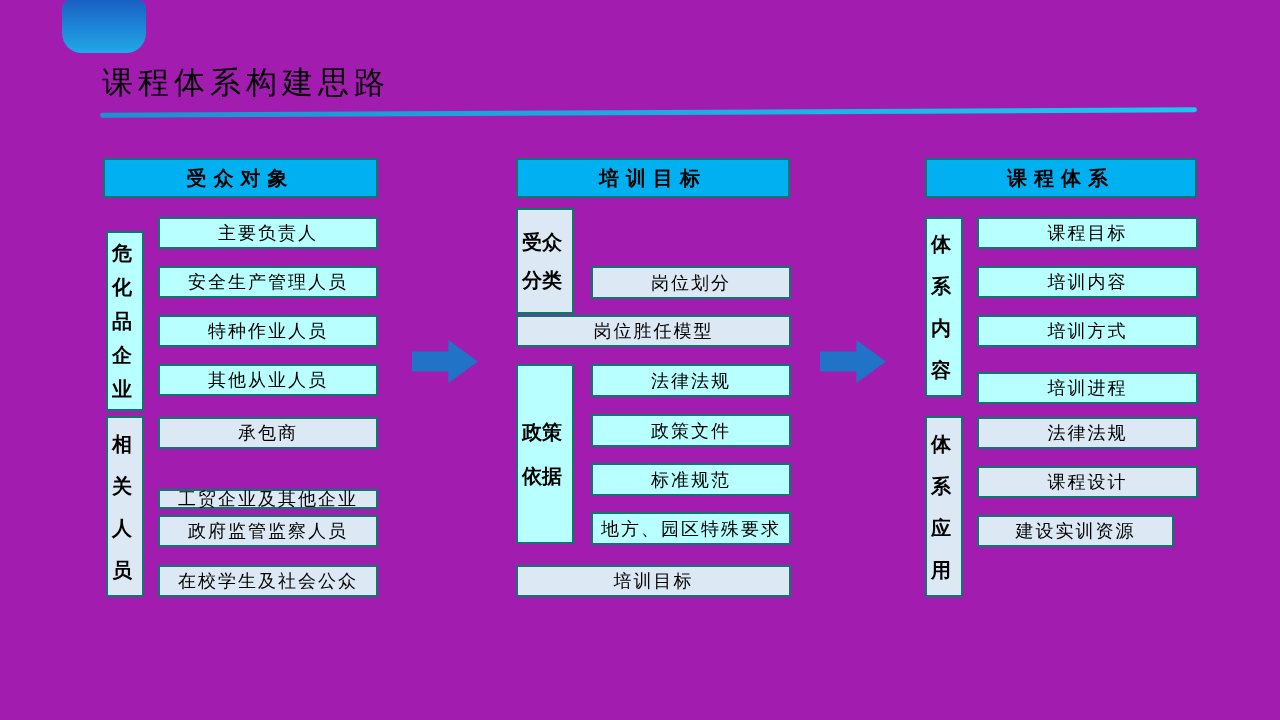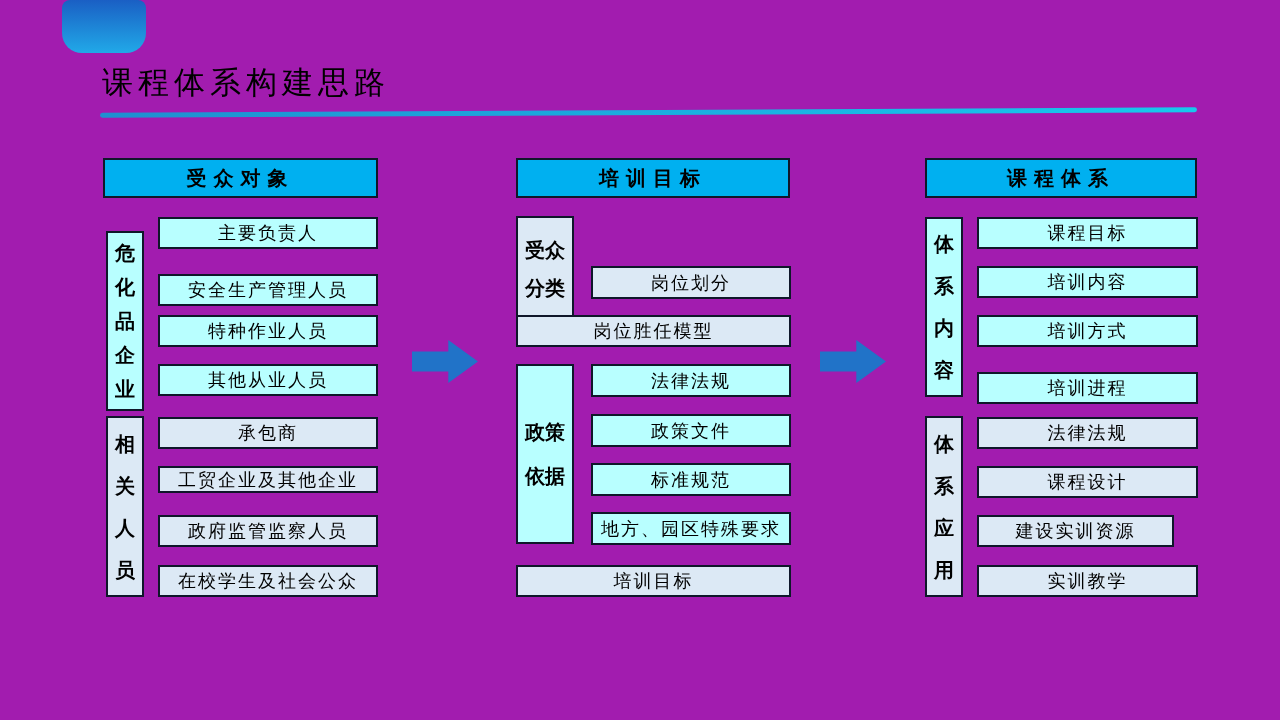--- a/index.html
+++ b/index.html
@@ -32,25 +32,24 @@
     position: absolute;
     left: 100px; top: 110px;
     width: 1097px; height: 5px;
     background: linear-gradient(90deg, #1F8FD0 0%, #17C9EE 100%);
     transform: rotate(-0.28deg);
     border-radius: 3px;
   }
   .box {
     position: absolute;
     box-sizing: border-box;
-    border: 2px solid #0f172a;
+    border: 2px solid #0f766e;
     display: flex;
     align-items: center;
     justify-content: center;
-    text-align: center;
     font-size: 18px;
     letter-spacing: 2px;
     line-height: 1.2;
     white-space: nowrap;
   }
   .hdr {
     background: #00B0F0;
     font-weight: bold;
     font-size: 20px;
     letter-spacing: 7px;
@@ -82,35 +81,35 @@
 <div class="slide">
 
   <div class="logo"></div>
   <h1 class="title">课程体系构建思路</h1>
   <div class="title-line"></div>
 
   <div class="box hdr" style="left:103px;top:158px;width:275px;height:40px">受众对象</div>
 
   <div class="box cyan vlabel lh34" style="left:106px;top:231px;width:38px;height:180px">危化品企业</div>
   <div class="box cyan" style="left:158px;top:217px;width:220px;height:32px">主要负责人</div>
-  <div class="box cyan" style="left:158px;top:274px;width:220px;height:32px">安全生产管理人员</div>
+  <div class="box cyan" style="left:158px;top:266px;width:220px;height:32px">安全生产管理人员</div>
   <div class="box cyan" style="left:158px;top:315px;width:220px;height:32px">特种作业人员</div>
   <div class="box cyan" style="left:158px;top:364px;width:220px;height:32px">其他从业人员</div>
 
   <div class="box lblue vlabel lh42" style="left:106px;top:416px;width:38px;height:181px">相关人员</div>
   <div class="box lblue" style="left:158px;top:417px;width:220px;height:32px">承包商</div>
-  <div class="box lblue" style="left:158px;top:466px;width:220px;height:27px">工贸企业及其他企业</div>
+  <div class="box lblue" style="left:158px;top:489px;width:220px;height:20px">工贸企业及其他企业</div>
   <div class="box lblue" style="left:158px;top:515px;width:220px;height:32px">政府监管监察人员</div>
   <div class="box lblue" style="left:158px;top:565px;width:220px;height:32px">在校学生及社会公众</div>
 
   <div class="arrow" style="left:412px;top:340px"></div>
 
   <div class="box hdr" style="left:516px;top:158px;width:274px;height:40px">培训目标</div>
 
-  <div class="box lblue vlabel lh38" style="left:516px;top:216px;width:58px;height:106px">受众分类</div>
+  <div class="box lblue vlabel lh38" style="left:516px;top:208px;width:58px;height:106px">受众分类</div>
   <div class="box lblue" style="left:591px;top:266px;width:200px;height:33px">岗位划分</div>
 
   <div class="box lblue" style="left:516px;top:315px;width:275px;height:32px">岗位胜任模型</div>
 
   <div class="box cyan vlabel lh44" style="left:516px;top:364px;width:58px;height:180px">政策依据</div>
   <div class="box cyan" style="left:591px;top:364px;width:200px;height:33px">法律法规</div>
   <div class="box cyan" style="left:591px;top:414px;width:200px;height:33px">政策文件</div>
   <div class="box cyan" style="left:591px;top:512px;width:200px;height:33px">地方、园区特殊要求</div>
   <div class="box cyan" style="left:591px;top:463px;width:200px;height:33px">标准规范</div>
 
@@ -123,15 +122,14 @@
   <div class="box cyan vlabel lh42" style="left:925px;top:217px;width:38px;height:180px">体系内容</div>
   <div class="box cyan" style="left:977px;top:217px;width:221px;height:32px">课程目标</div>
   <div class="box cyan" style="left:977px;top:266px;width:221px;height:32px">培训内容</div>
   <div class="box cyan" style="left:977px;top:315px;width:221px;height:32px">培训方式</div>
   <div class="box cyan" style="left:977px;top:372px;width:221px;height:32px">培训进程</div>
 
   <div class="box lblue vlabel lh42" style="left:925px;top:416px;width:38px;height:181px">体系应用</div>
   <div class="box lblue" style="left:977px;top:417px;width:221px;height:32px">法律法规</div>
   <div class="box lblue" style="left:977px;top:466px;width:221px;height:32px">课程设计</div>
   <div class="box lblue" style="left:977px;top:515px;width:197px;height:32px">建设实训资源</div>
-  <div class="box lblue" style="left:977px;top:565px;width:221px;height:32px">实训教学</div>
 
 </div>
 
 </body></html>

